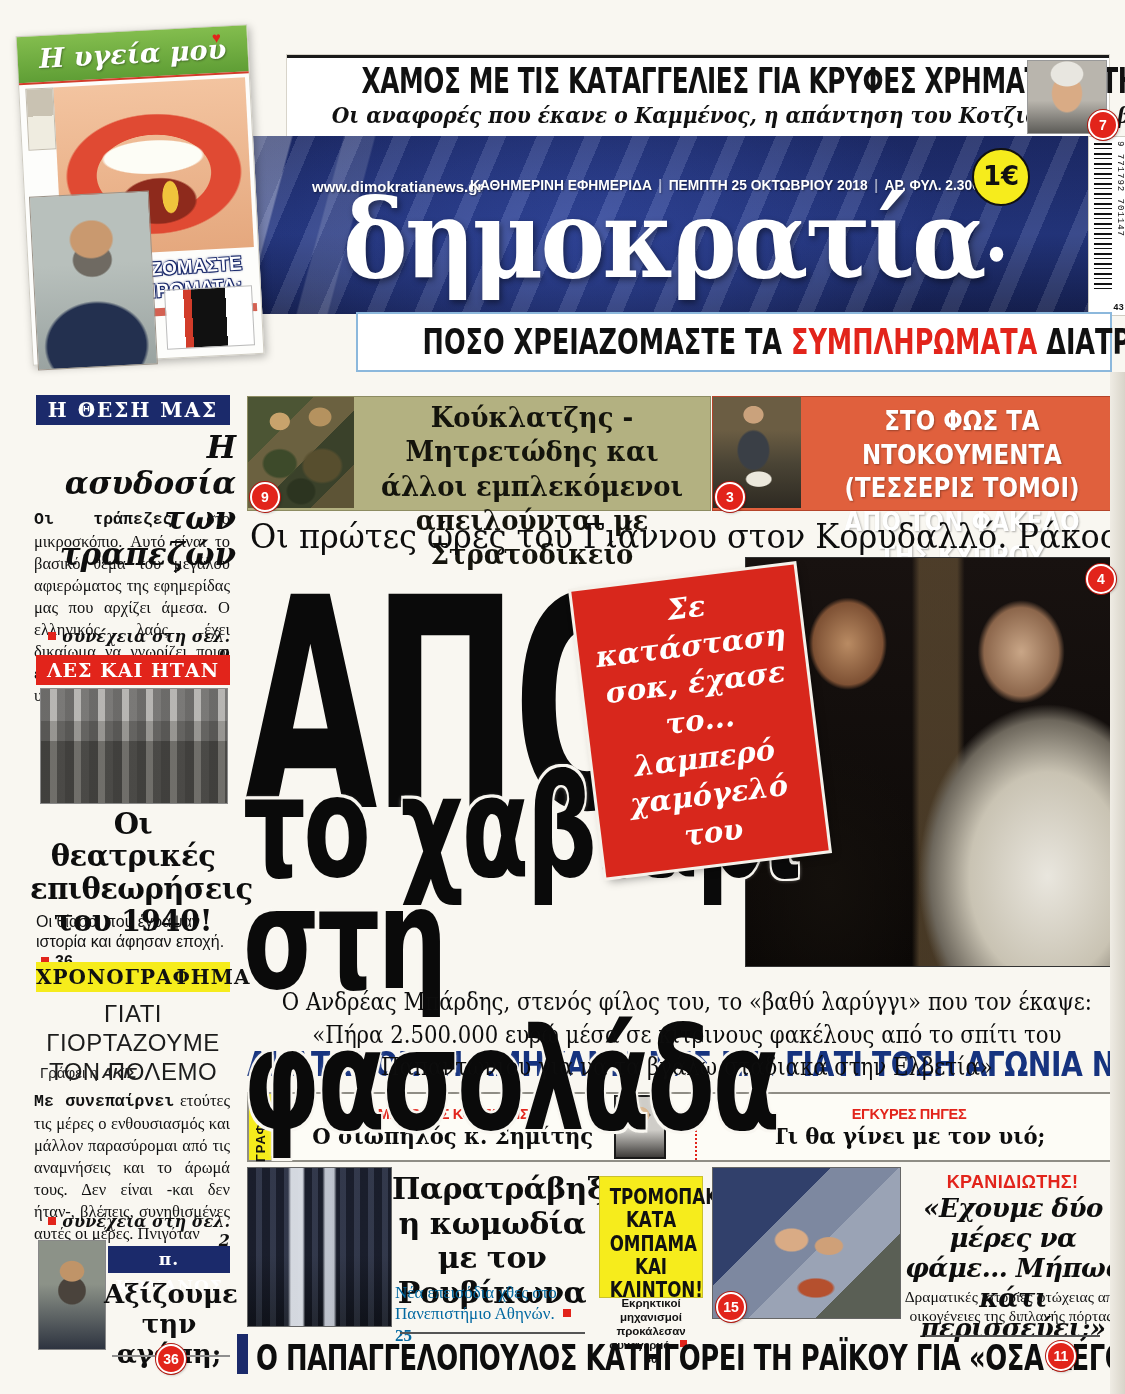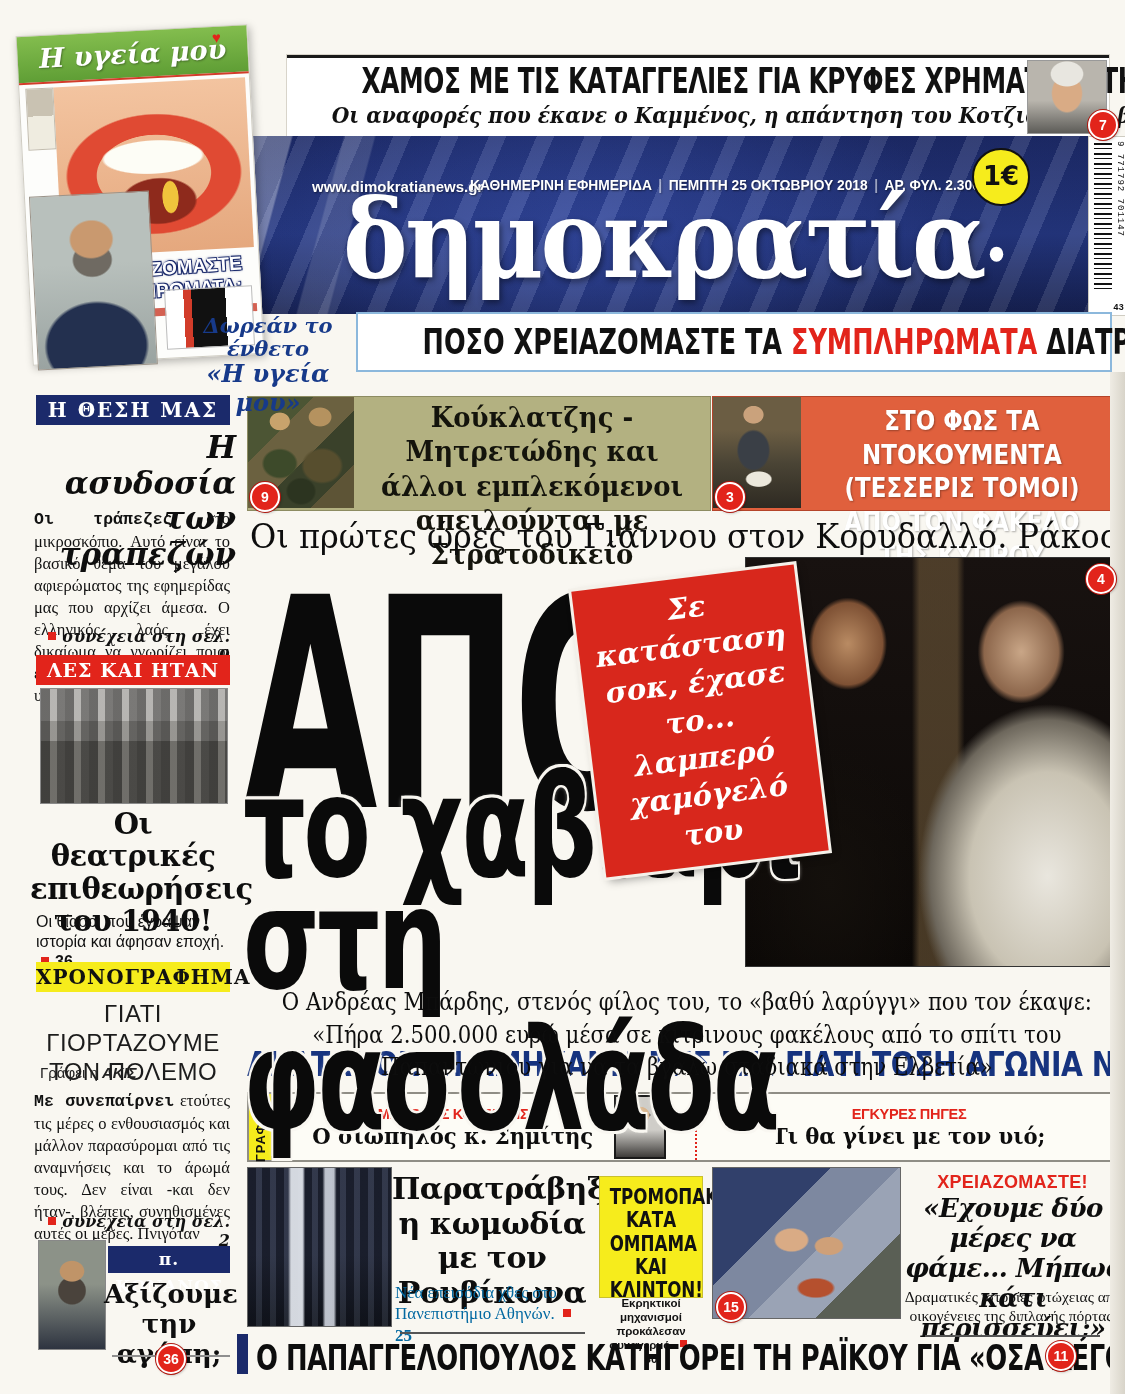--- a/index.html
+++ b/index.html
@@ -248,24 +248,20 @@
     <div class="insert-mouth"></div>
     <div class="insert-smallcol"></div>
     <div class="insert-cover-text">
       <div>Ο ΧΡΕΙΑΖΟΜΑΣΤΕ</div>
       <div>ΣΥΜΠΛΗΡΩΜΑΤΑ;</div>
     </div>
     <div class="insert-strip"></div>
     <div class="insert-bits"></div>
     <div class="insert-man"></div>
   </div>
-  <div class="insert-caption">
-    <div class="l1">Δωρεάν το ένθετο</div>
-    <div class="l2">«Η υγεία μου»</div>
-  </div>
 
   <div class="top-banner">
     <div class="tb-head">ΧΑΜΟΣ ΜΕ ΤΙΣ ΚΑΤΑΓΓΕΛΙΕΣ ΓΙΑ ΚΡΥΦΕΣ ΧΡΗΜΑΤΟΔΟΤΗΣΕΙΣ ΤΟΥ ΣΟΡΟΣ</div>
     <div class="tb-sub">Οι αναφορές που έκανε ο Καμμένος, η απάντηση του Κοτζιά και η βροχή δηλώσεων</div>
     <div class="tb-photo"></div>
   </div>
   <div class="badge" style="left:1088px;top:110px;">7</div>
 
   <div class="masthead">
     <div class="mh-site">www.dimokratianews.gr</div>
@@ -376,21 +372,21 @@
   <div class="bomb-box">
     <div class="bomb-title">ΤΡΟΜΟΠΑΚΕΤΑ ΚΑΤΑ ΟΜΠΑΜΑ ΚΑΙ ΚΛΙΝΤΟΝ!</div>
     <div class="bomb-sub">
       <span>Εκρηκτικοί μηχανισμοί προκάλεσαν συναγερμό.</span>
       <span class="sqb" style="width:7px;height:7px;margin-left:3px;"></span><span class="pgnum">30</span>
     </div>
   </div>
 
   <div class="pov-photo"></div>
   <div class="badge" style="left:716px;top:1292px;">15</div>
-  <div class="pov-label">ΧΡΕΙΑΖΟΜΑΣΤΕ!</div>
+  <div class="pov-label">ΚΡΑΝΙΔΙΩΤΗΣ!</div>
   <div class="pov-title">«Εχουμε δύο μέρες να φάμε... Μήπως κάτι περισσεύει;»</div>
   <div class="pov-sub">Δραματικές ιστορίες φτώχειας από οικογένειες της διπλανής πόρτας.</div>
   <div class="pov-rule"></div>
 
   <div class="bs-bar"></div>
   <div class="bs-text">Ο ΠΑΠΑΓΓΕΛΟΠΟΥΛΟΣ ΚΑΤΗΓΟΡΕΙ ΤΗ ΡΑΪΚΟΥ ΓΙΑ «ΟΣΑ ΛΕΓΟΝΤΑΙ ΧΩΡΙΣ ΑΙΔΩ»</div>
   <div class="badge" style="left:1046px;top:1341px;">11</div>
 
   <div class="scan-edge"></div>
 </div>

